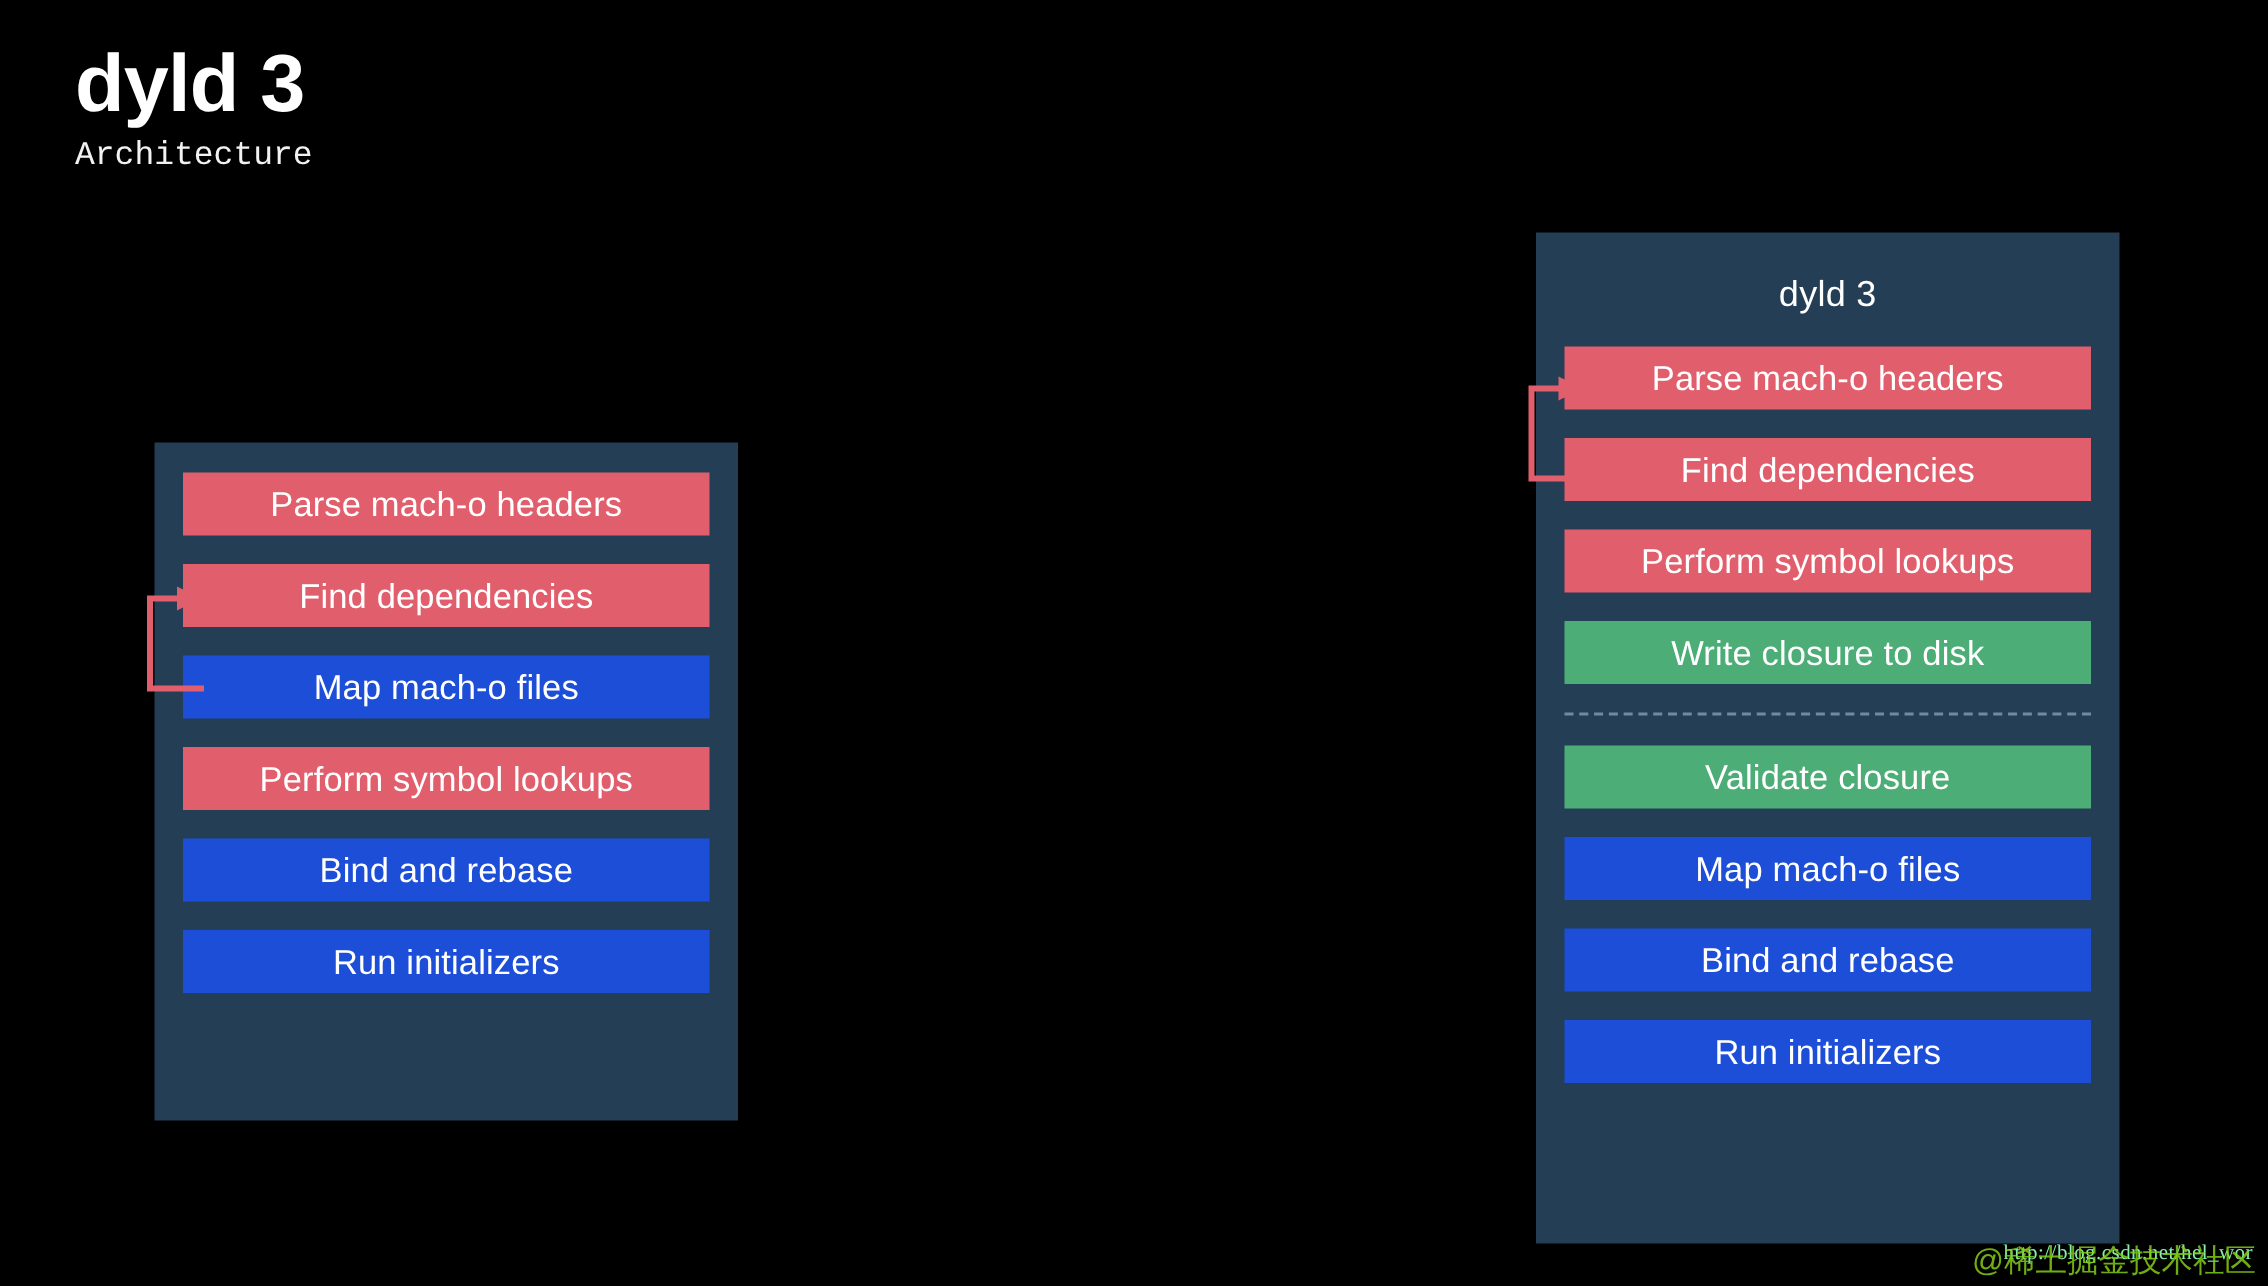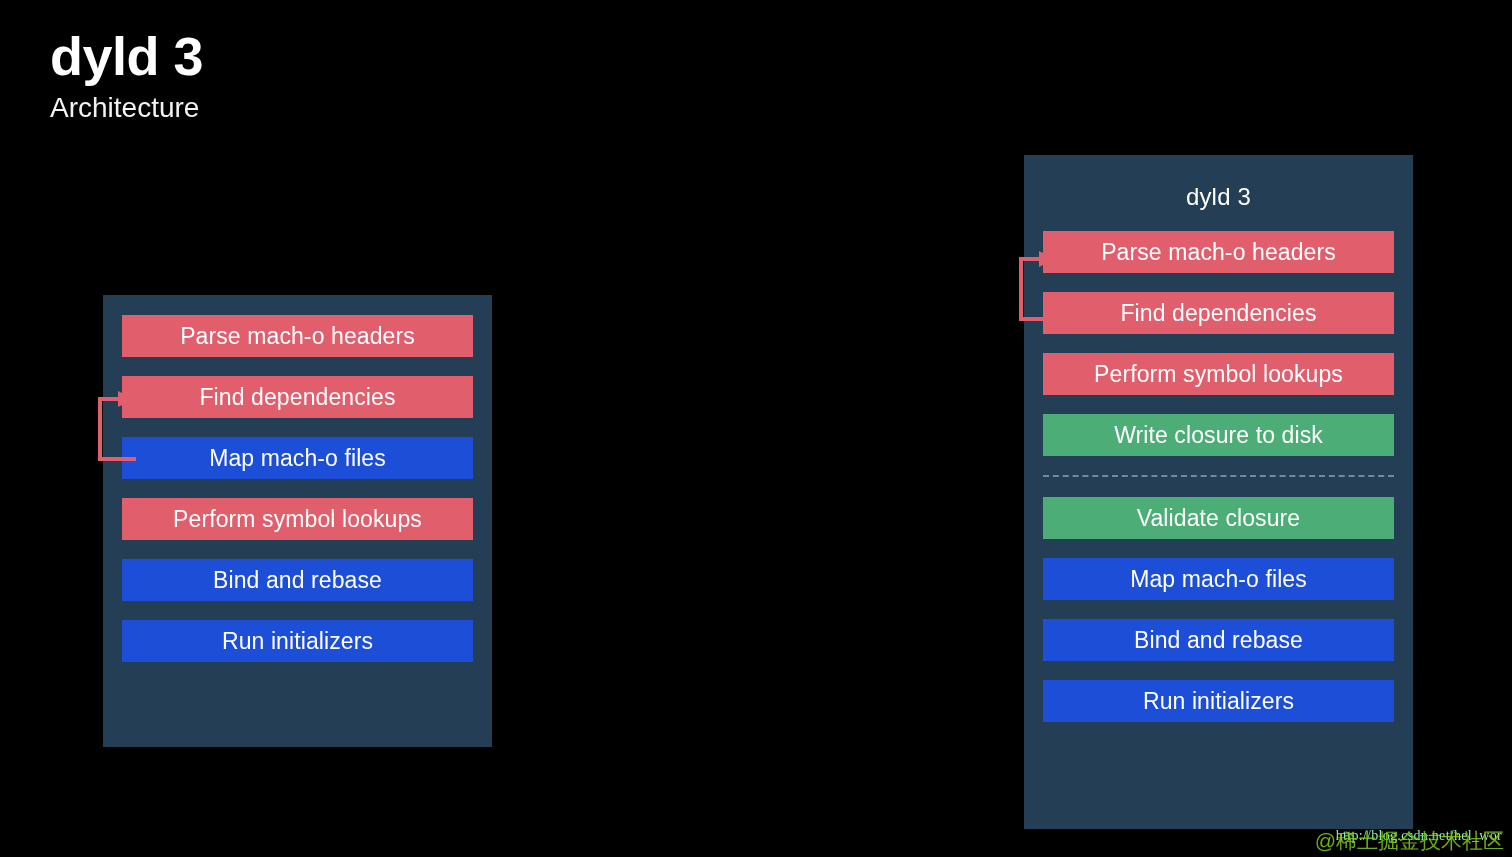--- a/index.html
+++ b/index.html
@@ -25,26 +25,27 @@
   }
   #slide-title {
     font-size: 54px;
     font-weight: bold;
     color: #ffffff;
     letter-spacing: -0.5px;
     line-height: 1.05;
     margin: 0;
   }
   #slide-subtitle {
-    font-size: 28px;
+    font-size: 22px;
     font-weight: normal;
     color: #f2f2f2;
     line-height: 1.2;
     margin: 6px 0 0 0;
     letter-spacing: 0px;
+    font-family: Liberation Mono, monospace;
   }
 
   
   .panel {
     position: absolute;
     background: #243E56;
     box-sizing: border-box;
   }
   .panel-title {
     text-align: center;

